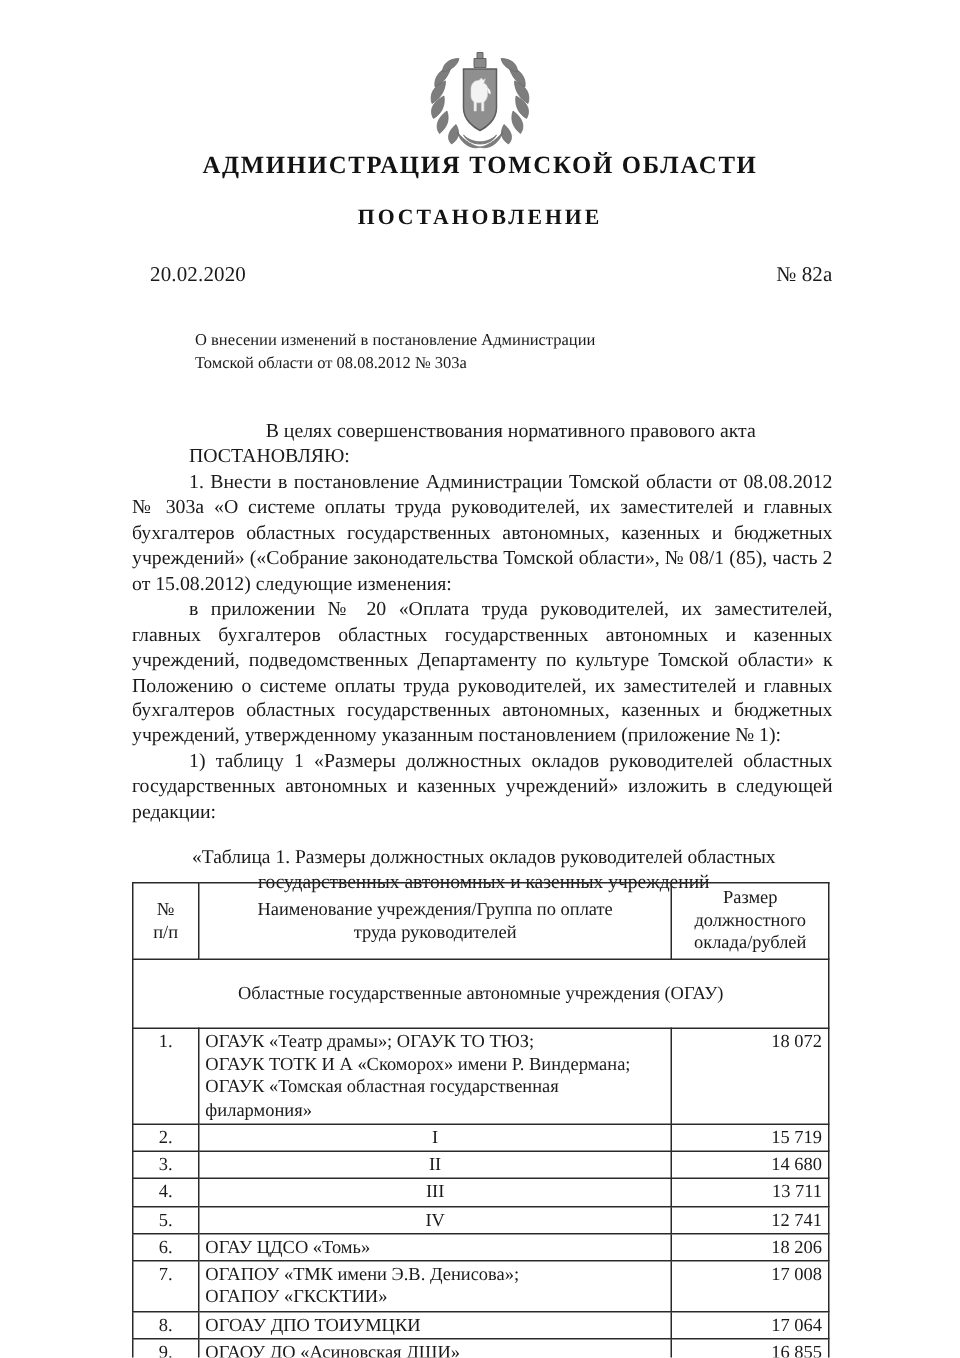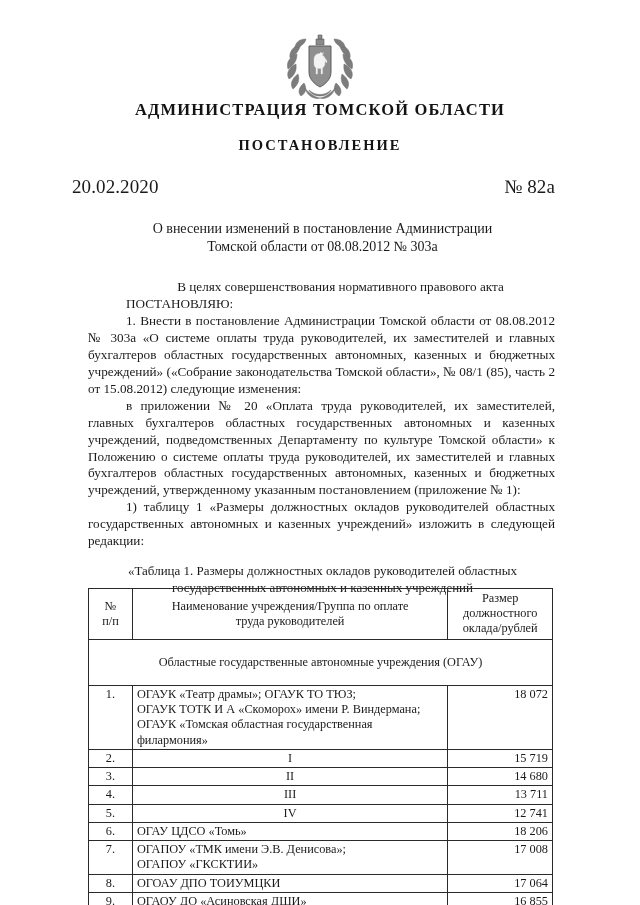--- a/index.html
+++ b/index.html
@@ -56,39 +56,38 @@
     text-align: center;
     font-size: 14.5px;
     font-weight: bold;
     letter-spacing: 2.0px;
     color: #131313;
   }
 
   
   .meta-row {
     position: absolute;
-    left: 72px;
+    left: 100px;
     right: 85px;
     top: 176px;
     display: flex;
     justify-content: space-between;
     align-items: center;
-    font-size: 19px;
+    font-size: 14px;
   }
   .meta-date { letter-spacing: 0.1px; }
   .meta-num  { letter-spacing: 0.1px; }
 
   
   .subject {
     position: absolute;
     left: 130px;
     right: 125px;
     top: 220px;
-    text-align: center;
-    font-size: 14px;
+    font-size: 11px;
     line-height: 1.32;
   }
 
   
   .body-block {
     position: absolute;
     left: 88px;
     right: 85px;
     top: 279px;
     font-size: 13.2px;

